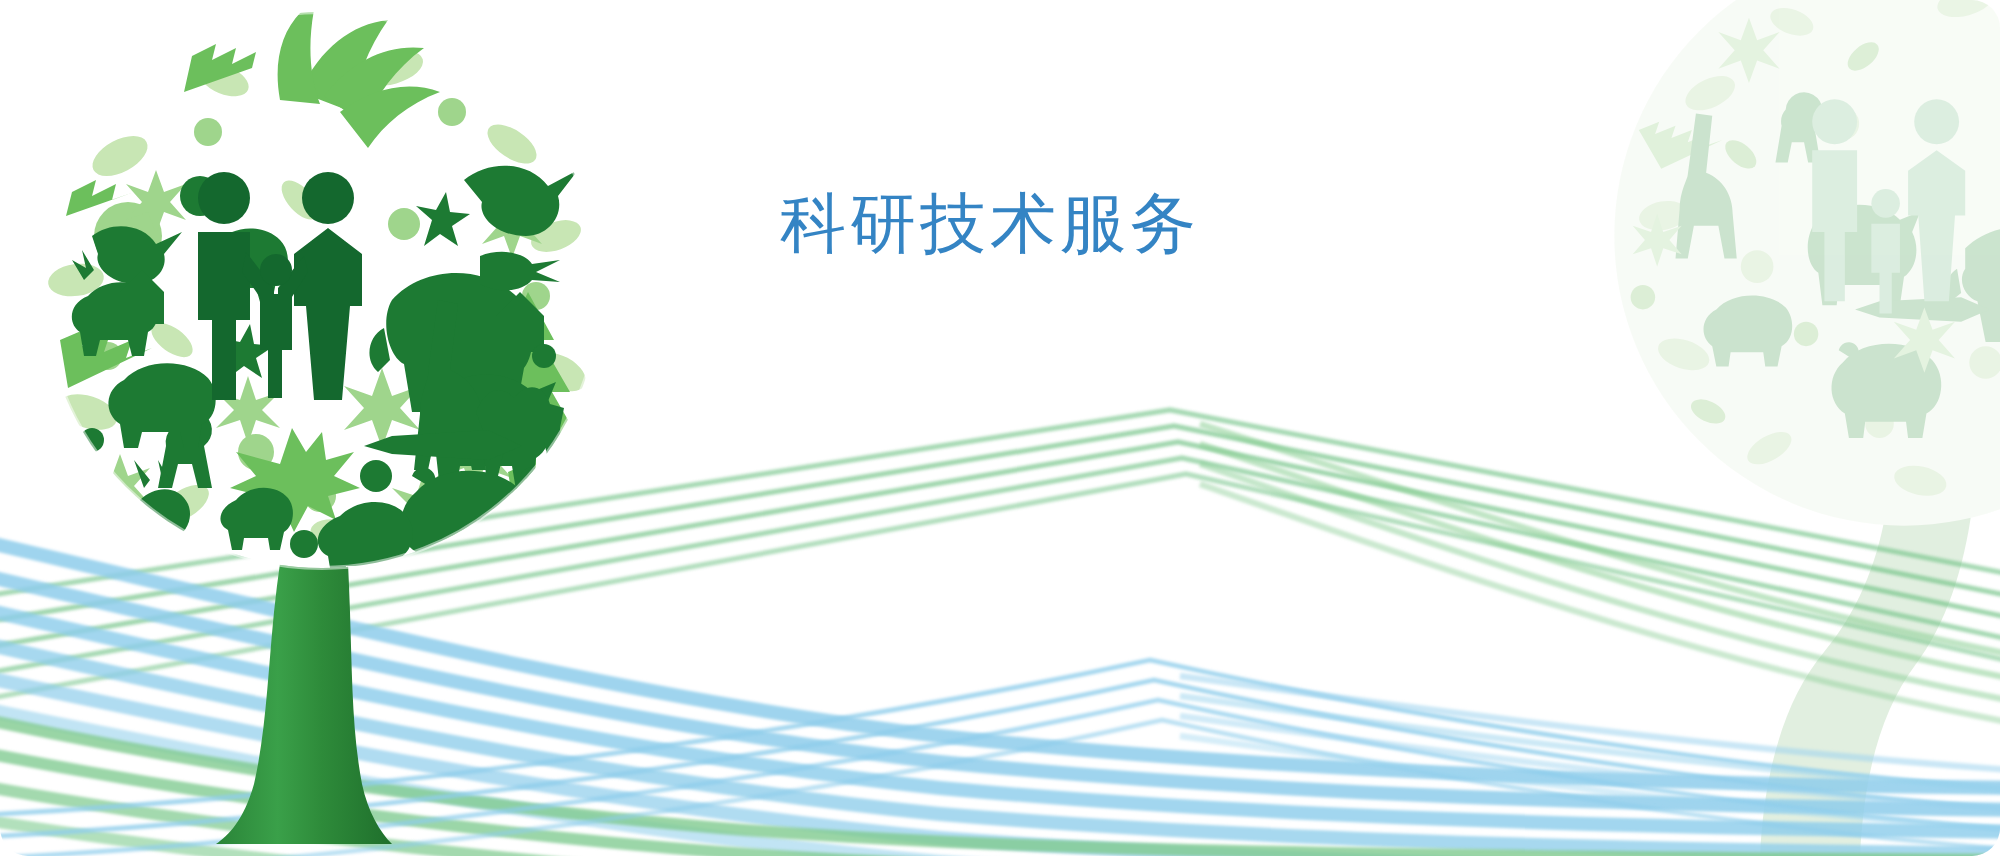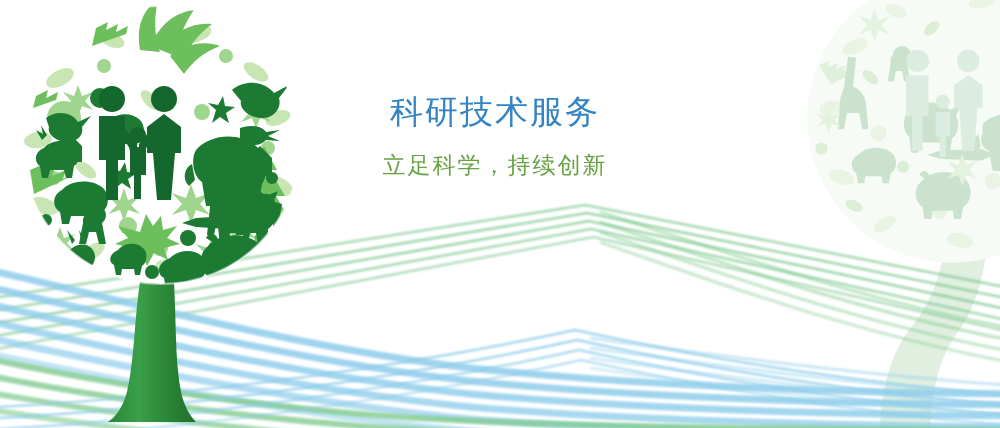--- a/index.html
+++ b/index.html
@@ -4,21 +4,21 @@
 <title>科研技术服务</title>
 <style>
   html,body{margin:0;padding:0;}
   body{
     width:1000px;height:428px;overflow:hidden;
     background:#ffffff;
     font-family:"Liberation Sans","DejaVu Sans",sans-serif;
   }
   #banner{
     position:relative;width:1000px;height:428px;
-    background:#ffffff;overflow:hidden;
+    background:#ffffff;overflow:hidden;border-radius:14px;
   }
   .layer{position:absolute;top:0;left:0;width:1000px;height:428px;}
   #waves-layer{z-index:2;}
   #tree-right-layer{z-index:1;}
   #tree-left-layer{z-index:3;}
   #text-layer{z-index:4;}
 
   #headline-block{
     position:absolute;left:330px;top:92px;width:330px;
     text-align:center;
@@ -378,17 +378,16 @@
         </g>
       </g>
 
       <circle cx="161" cy="145" r="139" fill="none" stroke="#ffffff" stroke-width="2" opacity="0.5"></circle>
     </svg>
   </div>
 
   <div class="layer" id="text-layer">
     <div id="headline-block">
       <p id="main-title">科研技术服务</p>
-      <p id="sub-title">立足科学，持续创新</p>
     </div>
   </div>
 
 </div>
 
 </body></html>

